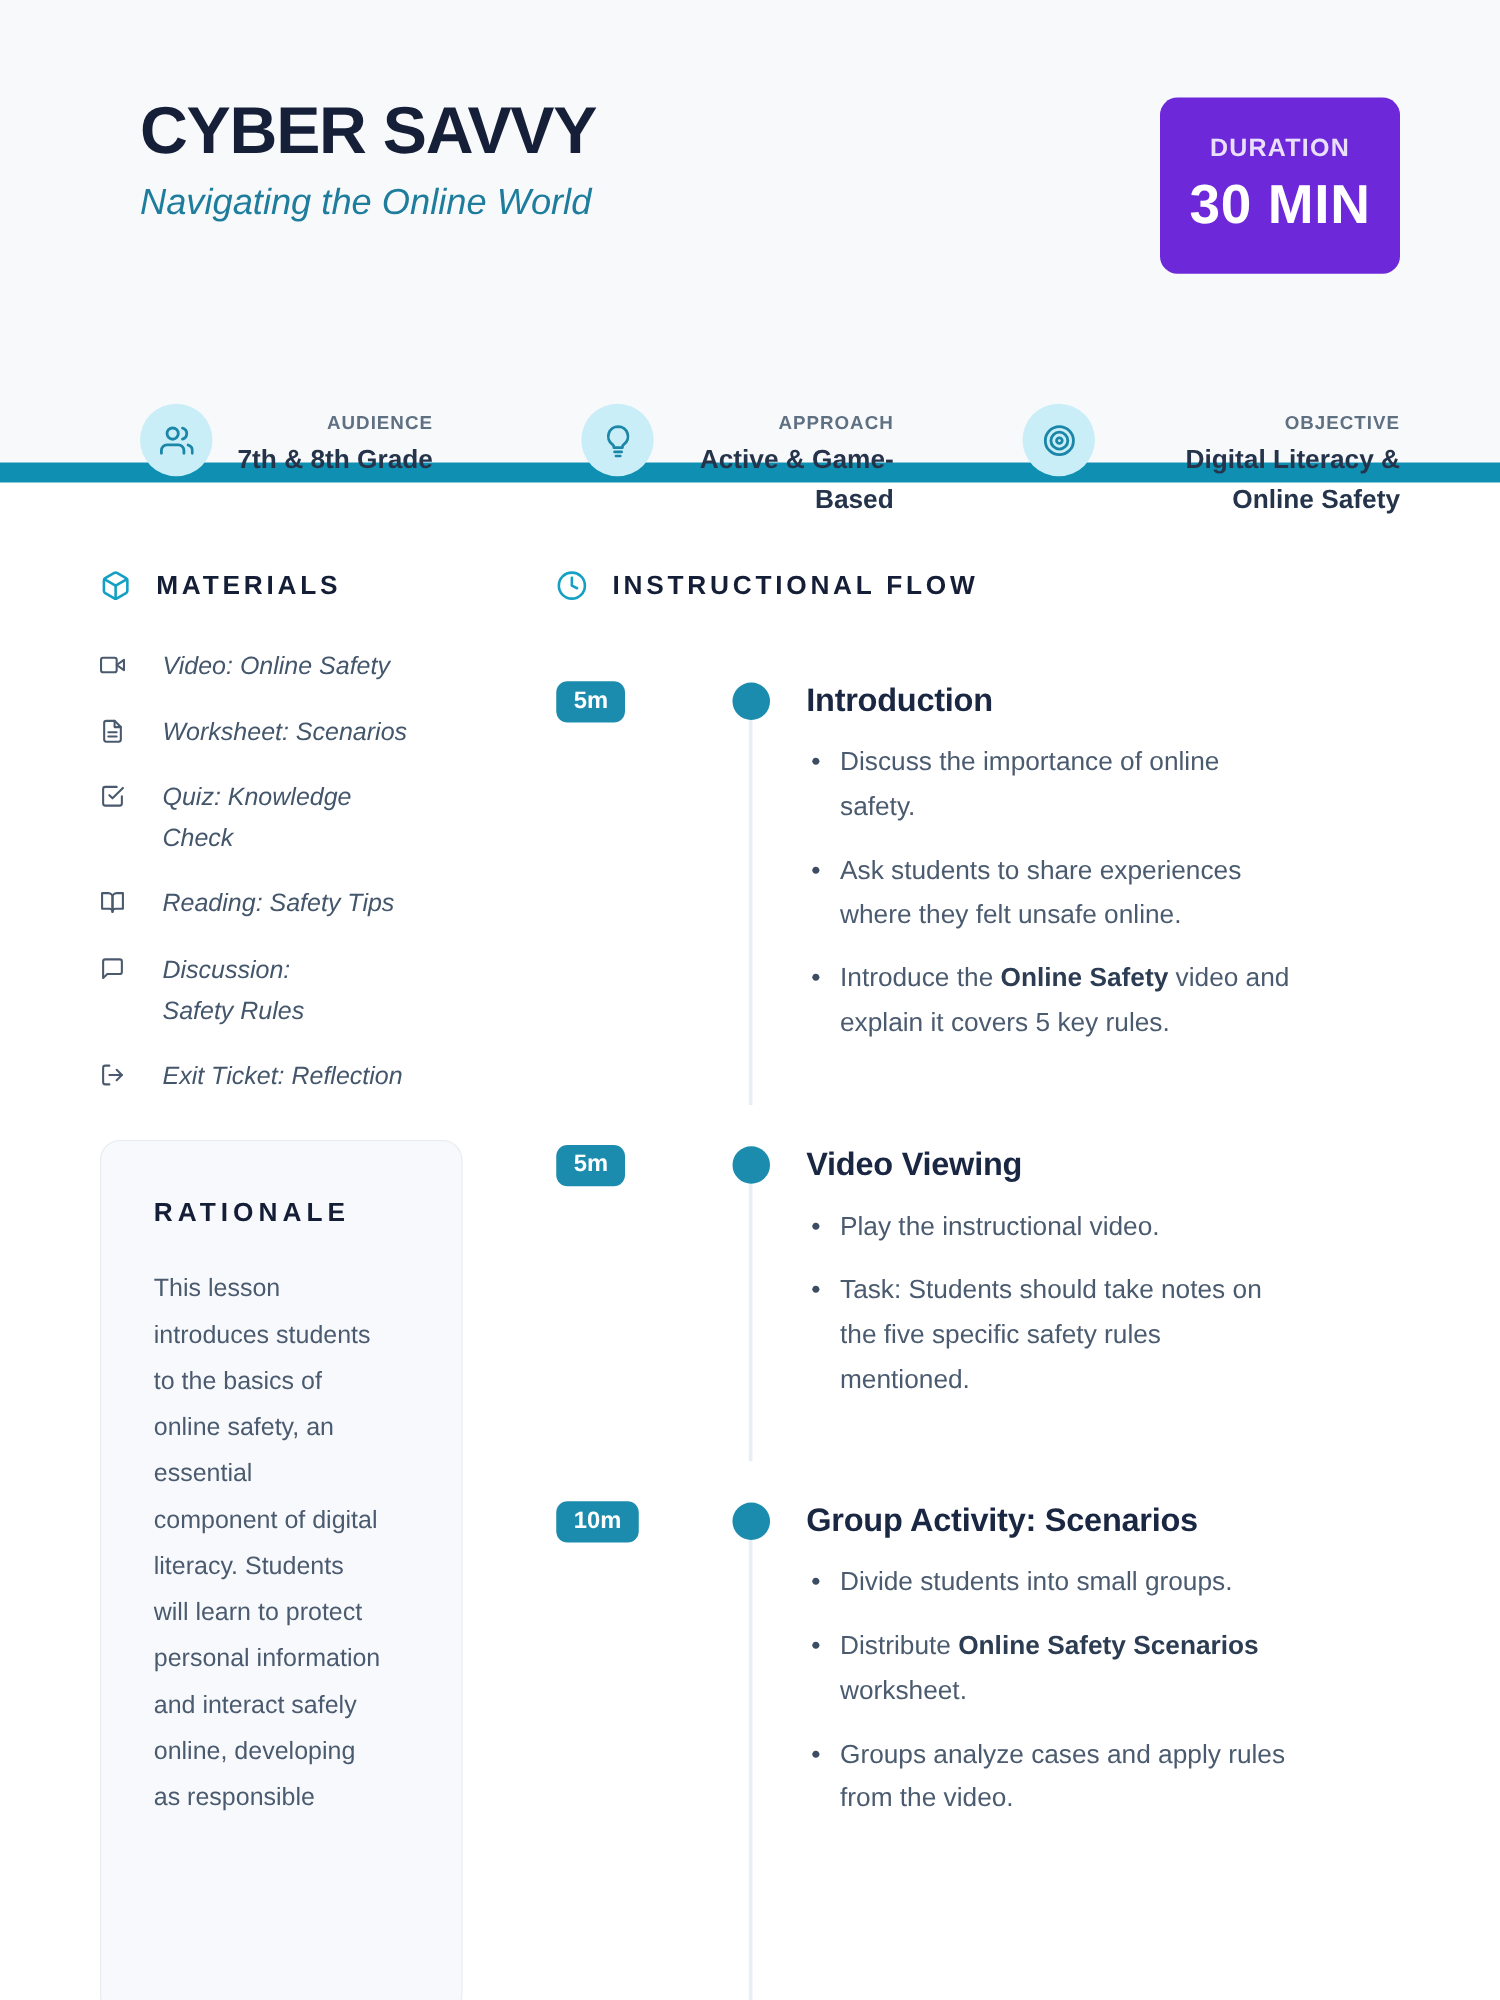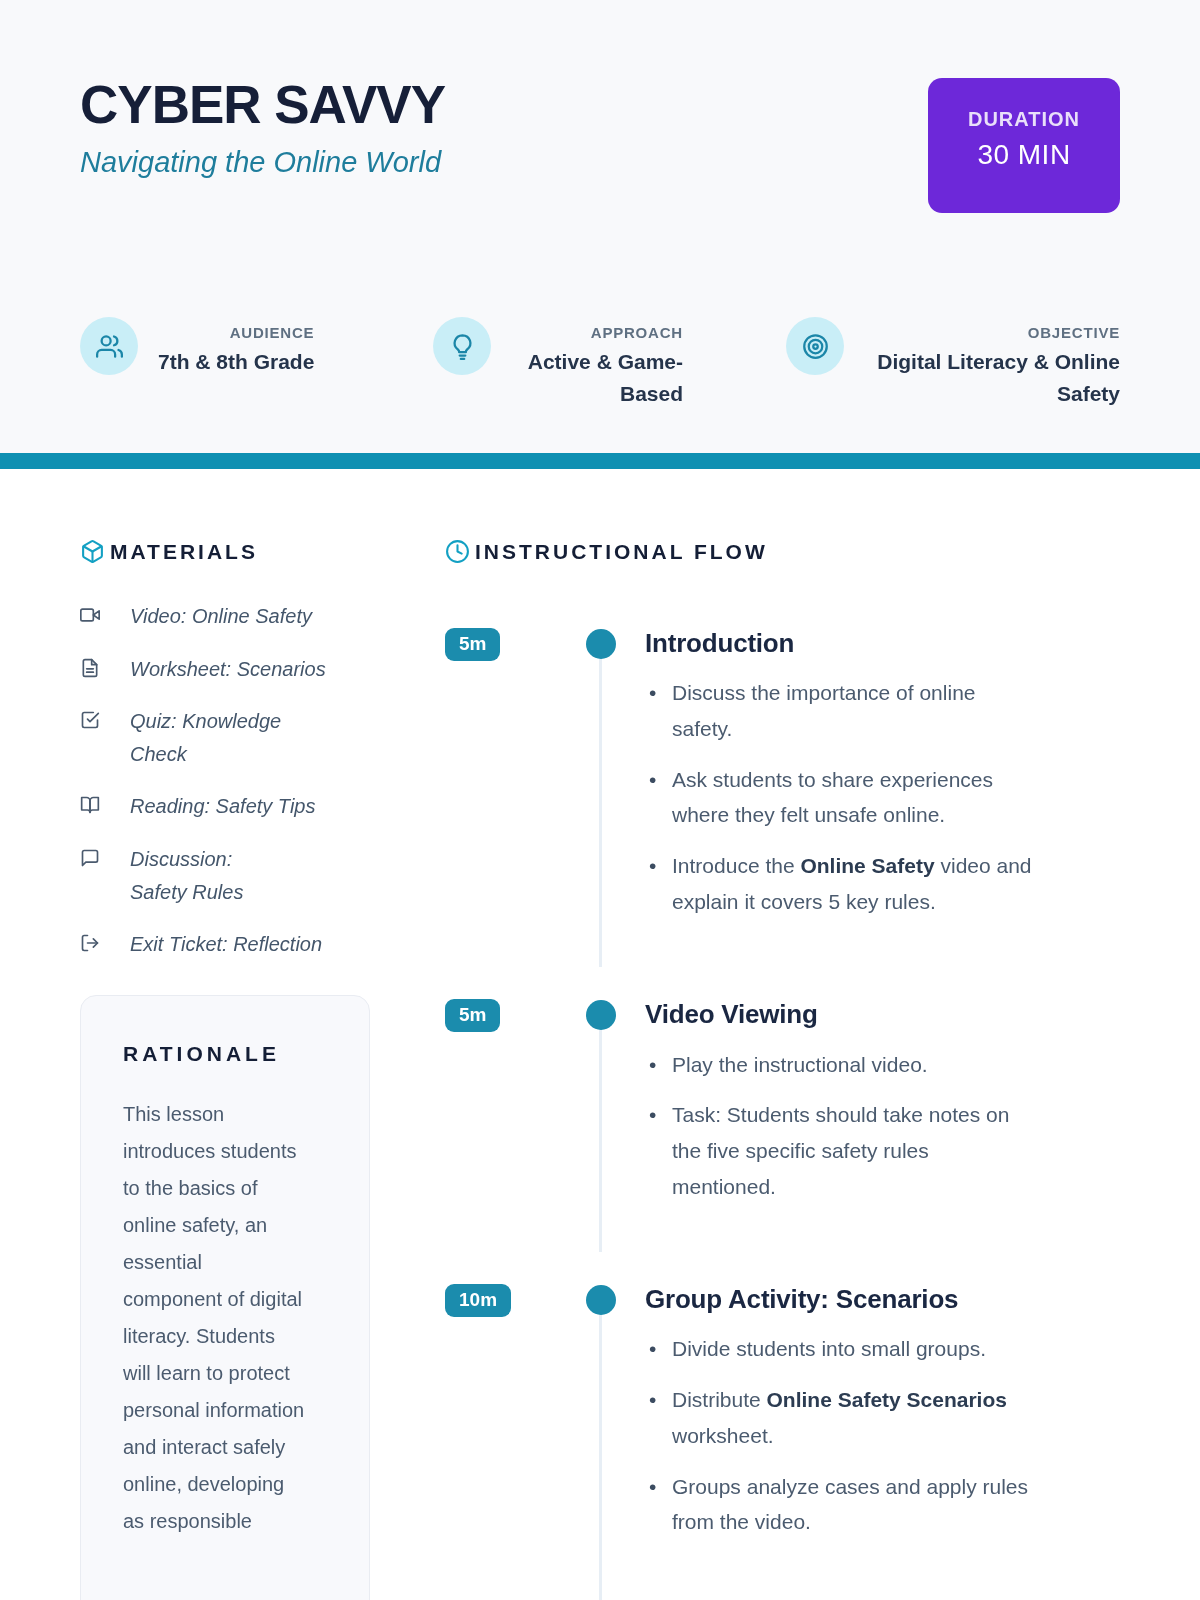--- a/index.html
+++ b/index.html
@@ -11,22 +11,22 @@
     width: 1200px;
     height: 1600px;
     margin: 0 auto;
     background: #ffffff;
     overflow: hidden;
   }
 
   
   .hero {
     background: #f8f9fb;
-    height: 453px;
-    padding: 78px 80px 0 80px;
+    height: 370px;
+    padding: 78px 80px 0 112px;
   }
   .hero-top { display: flex; justify-content: space-between; align-items: flex-start; }
   .page-title {
     font-size: 53px;
     font-weight: 900;
     letter-spacing: -1px;
     color: #161f38;
     line-height: 1.0;
   }
   .page-subtitle {
@@ -46,22 +46,22 @@
     color: #ffffff;
   }
   .duration-label {
     font-size: 20px;
     font-weight: 700;
     letter-spacing: 1px;
     color: rgba(255,255,255,0.85);
   }
   .duration-value {
     margin-top: 8px;
-    font-size: 28px;
-    font-weight: 400;
+    font-size: 44px;
+    font-weight: 700;
     letter-spacing: 0.5px;
   }
 
   .meta-row {
     margin-top: 104px;
     display: grid;
     grid-template-columns: 353px 353px 1fr;
     text-align: right;
   }
   .meta-item { display: flex; align-items: flex-start; }
@@ -100,21 +100,21 @@
     display: flex;
     padding: 70px 80px 0 80px;
     gap: 75px;
   }
   .left-col { width: 290px; flex: 0 0 auto; }
   .flow-col { flex: 1 1 auto; min-width: 0; }
 
   .section-heading {
     display: flex;
     align-items: center;
-    gap: 5px;
+    gap: 20px;
     font-size: 21px;
     font-weight: 800;
     letter-spacing: 3px;
     color: #141e36;
   }
   .section-heading .heading-icon { color: #13a0c3; display: inline-flex; }
   .section-heading .heading-icon svg { width: 25px; height: 25px; }
 
   
   .materials-list { list-style: none; margin-top: 36px; }

